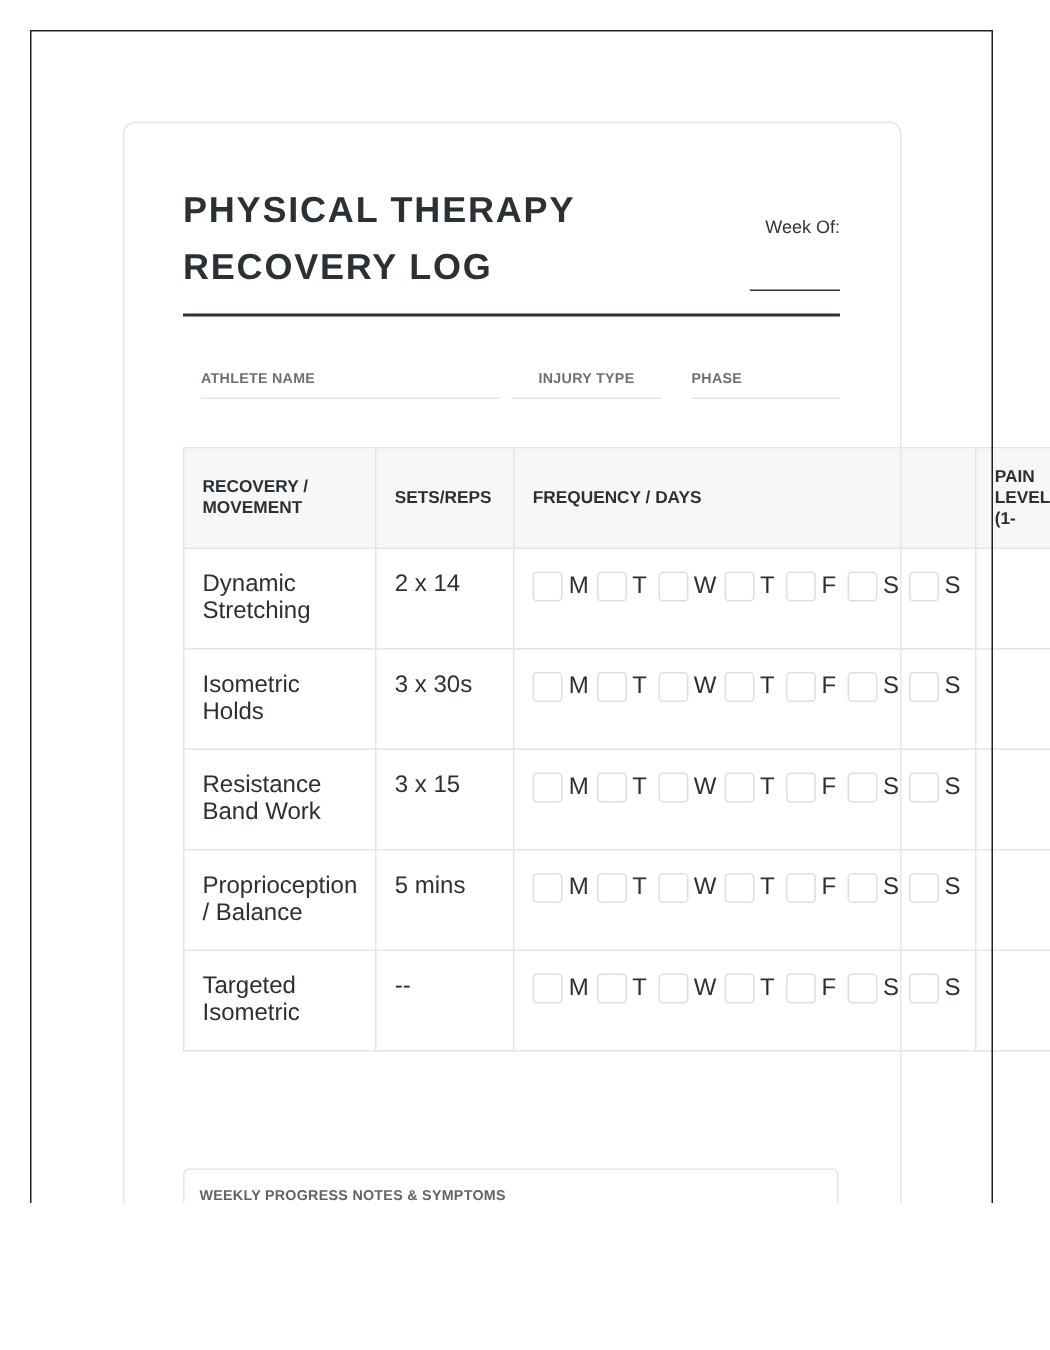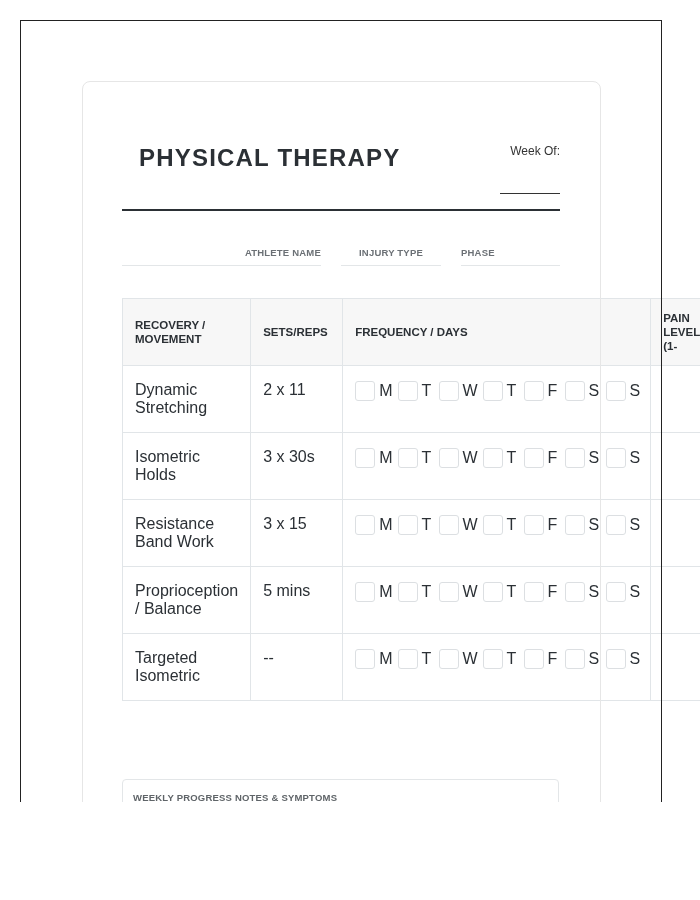--- a/index.html
+++ b/index.html
@@ -9,31 +9,31 @@
   .viewport { position: absolute; left: 0; top: 0; width: 700px; height: 802px; overflow: hidden; }
   .frame { position: absolute; left: 20px; top: 20px; width: 640px; height: 800px;
            border-top: 1px solid #222; border-left: 1px solid #222; border-right: 1px solid #222;
            z-index: 5; pointer-events: none; }
 
   .card { position: absolute; left: 82px; top: 81px; width: 517px; height: 900px;
           border: 1px solid #e6e6e6; border-radius: 8px; background: transparent; z-index: 2; pointer-events: none; }
 
   .content { position: absolute; left: 122px; top: 0; width: 600px; z-index: 1; }
 
-  .title { position: absolute; left: 0; top: 122px; margin: 17px; font-size: 24px; font-weight: bold;
+  .title { position: absolute; left: 0; top: 122px; margin: 0; font-size: 24px; font-weight: bold;
            letter-spacing: 1.2px; line-height: 38px; color: #2b3035; text-transform: uppercase; white-space: nowrap; }
   .title span { display: block; }
 
   .week { position: absolute; left: 378px; top: 144px; width: 60px; text-align: right; font-size: 12px; color: #333; }
   .week-line { position: absolute; left: 378px; top: 193px; width: 60px; border-bottom: 1px solid #333; }
   .rule { position: absolute; left: 0; top: 209px; width: 438px; height: 2px; background: #2b3035; }
 
   .field { position: absolute; top: 247px; font-size: 9.5px; font-weight: bold; color: #6b7075;
            letter-spacing: 0.2px; padding-bottom: 7px; border-bottom: 1px solid #e3e6e8; }
-  .f-athlete { left: 0; width: 199px; text-align: right; }
+  .f-athlete { left: 12px; width: 199px; }
   .f-injury { left: 219px; width: 100px; text-align: center; }
   .f-phase { left: 339px; width: 99px; }
 
   table.log { position: absolute; left: 0; top: 298px; border-collapse: collapse; table-layout: fixed; }
   table.log th, table.log td { border: 1px solid #e1e5e8; vertical-align: top; padding: 0; }
   table.log th { background: #f7f7f7; font-size: 11.5px; font-weight: bold; color: #2b3035;
                  text-align: left; vertical-align: middle; height: 66px; line-height: 14px; }
   table.log th .hpad { padding: 0 12px; }
   table.log td { height: 66px; font-size: 16px; color: #2b3035; line-height: 18px; }
   table.log td .cpad { padding: 15px 12px 0 12px; }
@@ -51,20 +51,21 @@
 </head>
 <body>
 
 <div class="viewport">
   <div class="frame"></div>
   <div class="card"></div>
 
   <div class="content">
     <h1 class="title">
       <span>PHYSICAL THERAPY</span>
+      <span>RECOVERY LOG</span>
     </h1>
 
     <div class="week">Week Of:</div>
     <div class="week-line"></div>
     <div class="rule"></div>
 
     <div class="field f-athlete">
       <span>ATHLETE NAME</span>
     </div>
     <div class="field f-injury">
@@ -96,21 +97,21 @@
               <div class="hpad" style="width:34px">PAIN LEVEL (1-</div>
             </th>
         </tr>
       </thead>
       <tbody id="tbody">
           <tr>
             <td>
               <div class="cpad">Dynamic Stretching</div>
             </td>
             <td>
-              <div class="cpad">2 x 11</div>
+              <div class="cpad">2 x 14</div>
             </td>
             <td>
               <div class="days">
                 <div class="day">
                   <span class="chk"></span>
                   <span class="dl">M</span>
                 </div>
                 <div class="day">
                   <span class="chk"></span>
                   <span class="dl">T</span>

